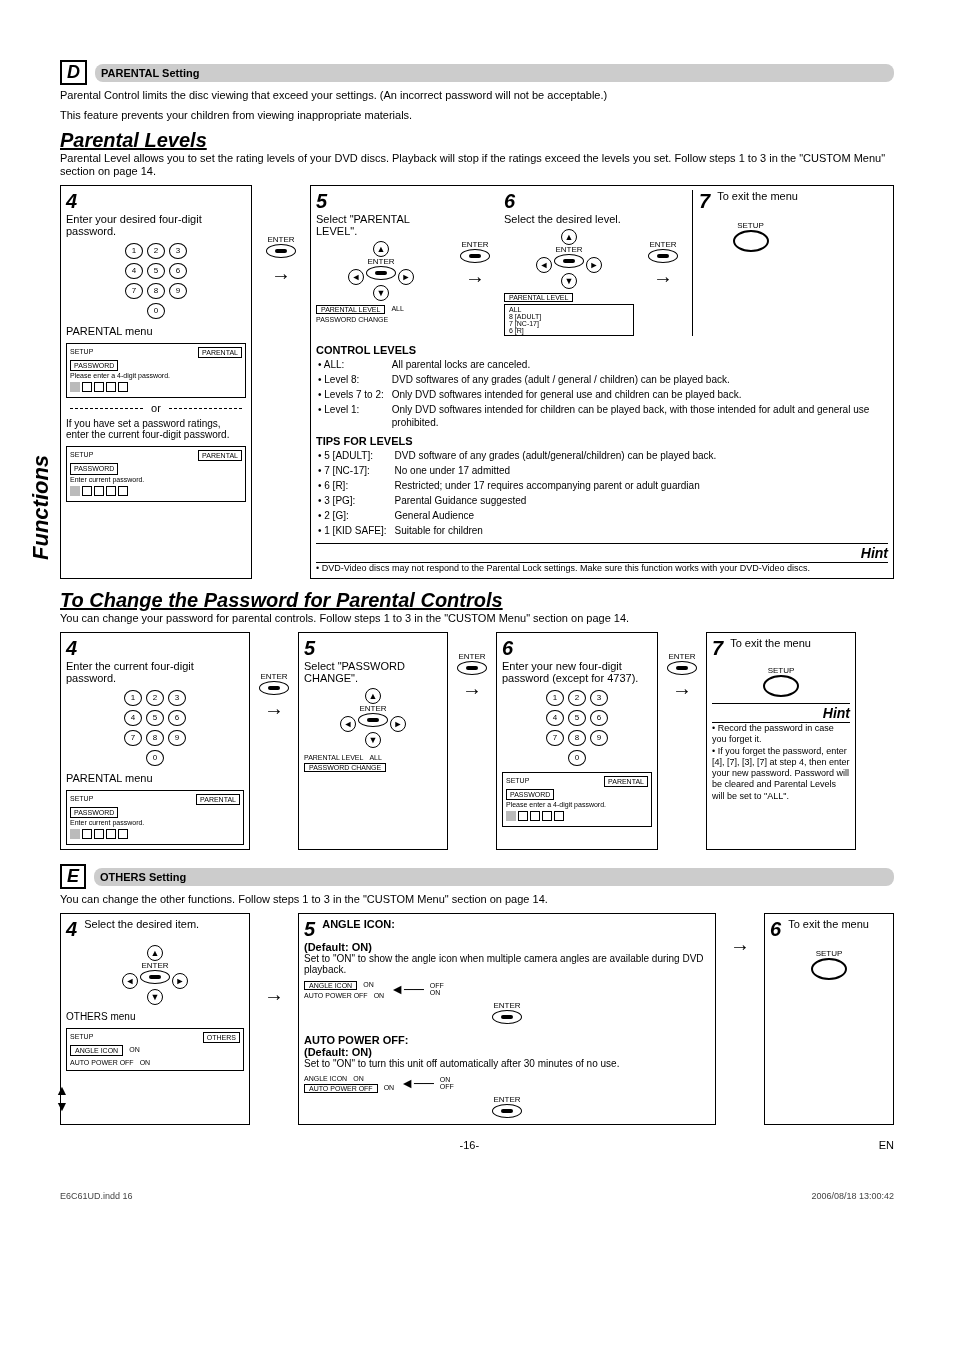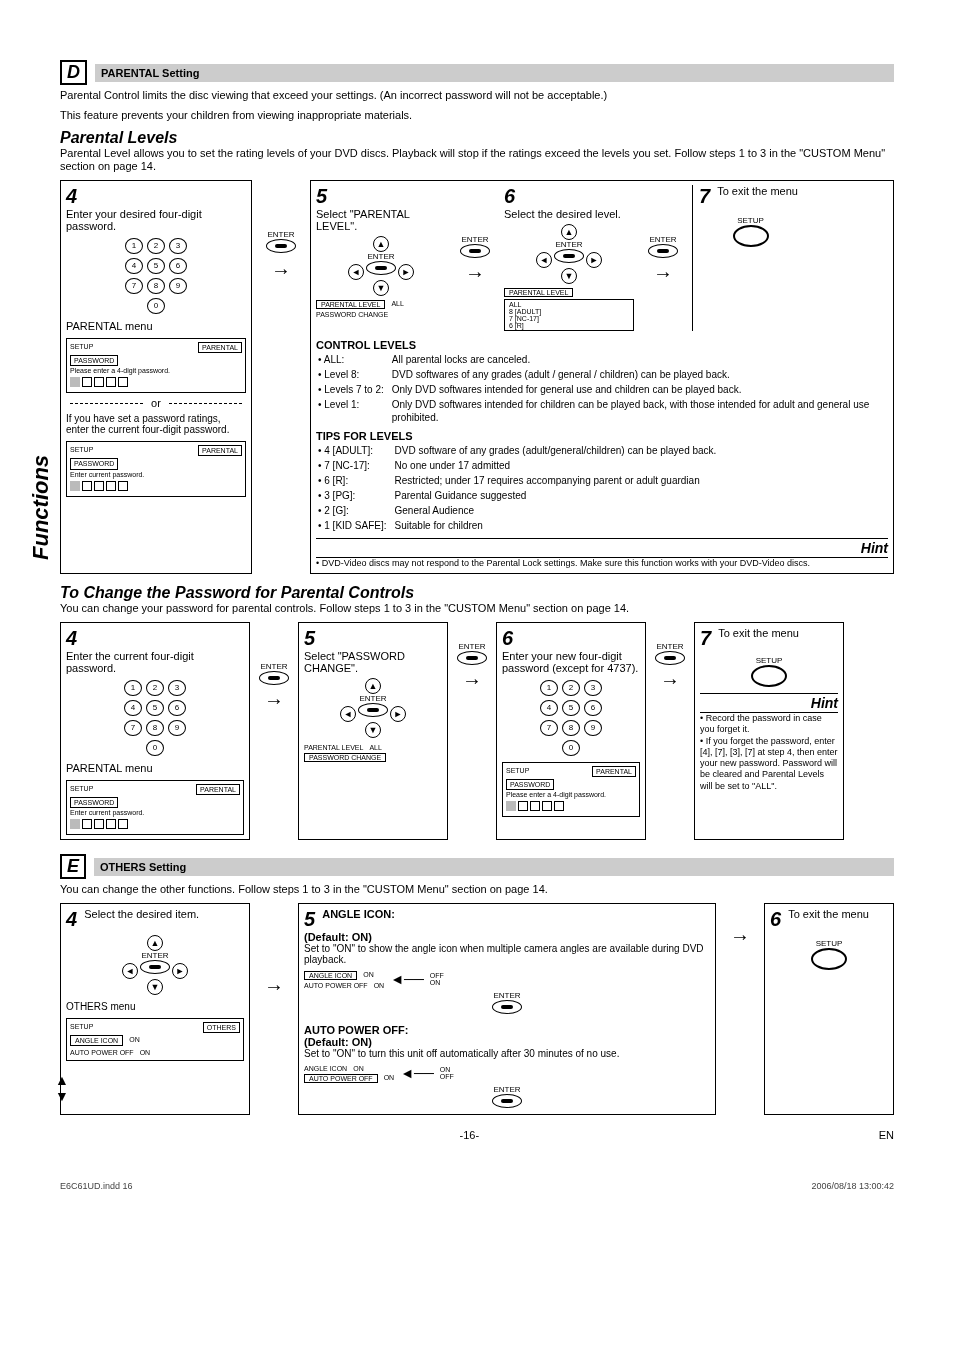--- a/index.html
+++ b/index.html
@@ -1,22 +1,22 @@
 <!DOCTYPE html>
 <html><head>
 <meta charset="utf-8">
 <style>
   * { box-sizing: border-box; margin: 0; padding: 0; }
   body { font-family: Arial, Helvetica, sans-serif; font-size: 11px; background: #fff; color: #000; width: 954px; margin: 0 auto; padding: 60px 60px 40px 60px; position: relative; }
   .sidebar-label { position: absolute; left: 28px; top: 560px; transform: rotate(-90deg); transform-origin: left top; font-size: 22px; font-weight: bold; font-style: italic; }
   .section-bar { display: flex; align-items: center; margin-bottom: 4px; }
   .badge { border: 2px solid #000; padding: 0 5px; font-size: 18px; font-weight: bold; font-style: italic; margin-right: 8px; }
-  .section-head { background: #ccc; flex: 1; padding: 3px 6px; font-weight: bold; }
+  .section-head { background: #ccc; flex: 1; padding: 3px 6px; font-weight: bold; border-radius: 8px; }
   .intro { margin-bottom: 6px; line-height: 1.25; }
-  h2 { font-style: italic; font-weight: bold; font-size: 16px; margin-top: 4px; }
+  h2 { font-style: italic; font-weight: bold; font-size: 20px; margin-top: 4px; text-decoration: underline; }
   .row { display: flex; gap: 6px; }
   .col { border: 1.5px solid #000; padding: 4px 5px; position: relative; }
   .step-n { font-size: 20px; font-weight: bold; font-style: italic; display: inline-block; vertical-align: top; margin-right: 4px; }
   .step-t { display: inline-block; }
   .mini-screen { border: 1px solid #000; padding: 3px; margin-top: 6px; font-size: 7px; line-height: 1.3; }
   .mini-screen .top { display: flex; justify-content: space-between; }
   .mini-screen .boxlbl { border: 1px solid #000; padding: 0 3px; }
   .opt-row { display:flex; gap:6px; margin-top:2px;}
   .opt-lbl { border:1px solid #000; padding:0 4px; font-size:7px;}
   .opt-val { font-size:7px; }
@@ -196,21 +196,21 @@
       <tr>
             <td>• Level 1:</td>
             <td>Only DVD softwares intended for children can be played back, with those intended for adult and general use prohibited.</td>
           </tr>
     </tbody>
       </table>
     <div style="margin-top:4px;font-weight:bold">TIPS FOR LEVELS</div>
     <table class="def-list">
       <tbody>
           <tr>
-            <td>• 4 [ADULT]:</td>
+            <td>• 5 [ADULT]:</td>
             <td>DVD software of any grades (adult/general/children) can be played back.</td>
           </tr>
       <tr>
             <td>• 7 [NC-17]:</td>
             <td>No one under 17 admitted</td>
           </tr>
       <tr>
             <td>• 6 [R]:</td>
             <td>Restricted; under 17 requires accompanying parent or adult guardian</td>
           </tr>
@@ -287,21 +287,21 @@
           <span class="opt-val">ALL</span>
         </div>
       <div class="opt-row">
           <span class="opt-lbl">PASSWORD CHANGE</span>
         </div>
     </div>
   </div>
   <div style="width:36px;text-align:center;padding-top:20px">
     <div class="small-label">ENTER</div><div class="enter-oval"></div><div style="font-size:20px">→</div>
   </div>
-  <div class="col" style="width:150px">
+  <div class="col" style="width:162px">
     <span class="step-n">6</span>
     <span class="step-t">Enter your new four-digit password (except for 4737).</span>
     <div class="keypad">
       <div class="kp">1</div>
         <div class="kp">2</div>
         <div class="kp">3</div>
       <div class="kp">4</div>
         <div class="kp">5</div>
         <div class="kp">6</div>
       <div class="kp">7</div>

